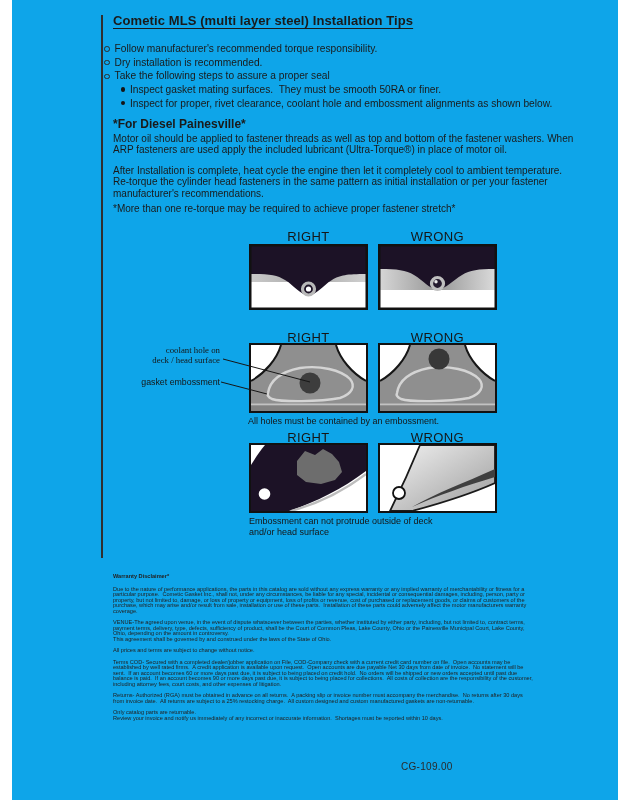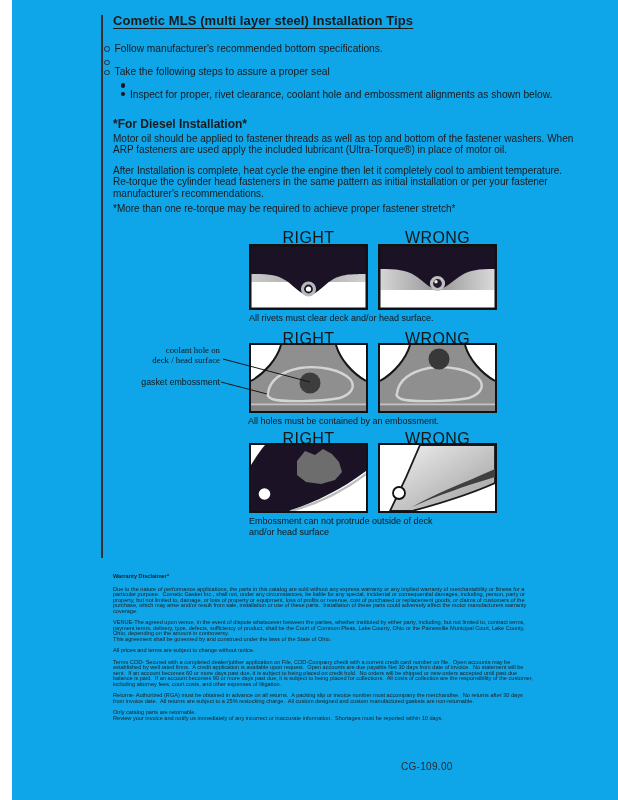--- a/index.html
+++ b/index.html
@@ -17,21 +17,21 @@
   .bullets{position:absolute;left:92px;top:42px;font-size:10.2px;line-height:13.7px;width:480px;}
   .b-item{display:flex;align-items:flex-start;}
   .b-item.sub{margin-left:17px;}
   .o-bullet{flex:none;width:3.6px;height:3.6px;border:1px solid #2b2b2b;border-radius:50%;margin:4.2px 5px 0 0;}
   .f-bullet{flex:none;width:4.4px;height:4.4px;background:#151515;border-radius:50%;margin:4.2px 4.5px 0 0;}
   .b-text{white-space:pre-wrap;}
   .diesel-h{position:absolute;left:101px;top:117px;font-size:12px;font-weight:bold;}
   .para{position:absolute;left:101px;width:462px;font-size:10px;line-height:11.3px;white-space:pre-wrap;}
   #dp1{top:133px;} #dp2{top:165px;} #dnote{top:203px;}
 
-  .dg-label{position:absolute;width:119px;text-align:center;font-size:16px;letter-spacing:.4px;color:#161616;}
+  .dg-label{position:absolute;width:119px;text-align:center;font-size:13px;letter-spacing:.4px;color:#161616;}
   .dg-box{position:absolute;width:119px;height:66px;}
   .dg-box svg{display:block;}
   .caption{position:absolute;left:237px;font-size:9px;line-height:10.8px;color:#161616;white-space:pre-wrap;}
 
   .callout{position:absolute;left:112px;width:96px;text-align:right;font-size:8.8px;line-height:10.4px;color:#161616;}
   #callout1{top:345px;} #callout2{top:377px;}
   .leaders{position:absolute;left:115px;top:343px;pointer-events:none;}
 
   .warranty{position:absolute;left:101px;top:574px;width:421px;font-size:5.6px;line-height:5.5px;color:#222;}
   .warranty .wh{font-weight:bold;margin:0 0 7px 0;}
@@ -44,39 +44,41 @@
 
 <div class="page">
 
   <div class="rule"></div>
 
   <div class="title">Cometic MLS (multi layer steel) Installation Tips</div>
 
   <div class="bullets">
     <div class="b-item">
       <span class="o-bullet"></span>
-      <span class="b-text">Follow manufacturer's recommended bottom specifications.</span>
+      <span class="b-text">Follow manufacturer's recommended torque responsibility.</span>
     </div>
     <div class="b-item">
       <span class="o-bullet"></span>
+      <span class="b-text">Dry installation is recommended.</span>
     </div>
     <div class="b-item">
       <span class="o-bullet"></span>
       <span class="b-text">Take the following steps to assure a proper seal</span>
     </div>
     <div class="b-item sub">
       <span class="f-bullet"></span>
+      <span class="b-text">Inspect gasket mating surfaces.  They must be smooth 50RA or finer.</span>
     </div>
     <div class="b-item sub">
       <span class="f-bullet"></span>
       <span class="b-text">Inspect for proper, rivet clearance, coolant hole and embossment alignments as shown below.</span>
     </div>
   </div>
 
-  <div class="diesel-h">*For Diesel Installation*</div>
+  <div class="diesel-h">*For Diesel Painesville*</div>
   <div class="para" id="dp1">Motor oil should be applied to fastener threads as well as top and bottom of the fastener washers. When ARP fasteners are used apply the included lubricant (Ultra-Torque®) in place of motor oil.</div>
   <div class="para" id="dp2">After Installation is complete, heat cycle the engine then let it completely cool to ambient temperature. Re-torque the cylinder head fasteners in the same pattern as initial installation or per your fastener manufacturer's recommendations.</div>
   <div class="para" id="dnote">*More than one re-torque may be required to achieve proper fastener stretch*</div>
 
   <div class="dg-label" style="left:237px;top:229px;">RIGHT</div>
   <div class="dg-label" style="left:366px;top:229px;">WRONG</div>
 
   <div class="dg-box" style="left:237px;top:244px;">
     <svg width="119" height="66" viewBox="0 0 119 66">
       <defs>
@@ -116,21 +118,20 @@
       <g clip-path="url(#c1w)">
         <rect x="2" y="25" width="115" height="21" fill="url(#g1w)"></rect>
         <path d="M2,2 H117 V25 C100,25 92,26 84,31 C74,37 68,45 59.5,45 C51,45 46,37 36,31 C28,26 19,25 2,25 Z" fill="#1c1226"></path>
         <circle cx="59.5" cy="39.5" r="6" fill="#241a2e" stroke="#bfbfbf" stroke-width="3.2"></circle>
         <circle cx="58" cy="37.8" r="1.7" fill="#e9e9e9"></circle>
       </g>
       <rect x="1.25" y="1.25" width="116.5" height="63.5" fill="none" stroke="#111111" stroke-width="2.5"></rect>
     </svg>
   </div>
 
-  <div class="caption" style="top:313px;">All rivets must clear deck and/or head surface.</div>
 
   <div class="dg-label" style="left:237px;top:330px;">RIGHT</div>
   <div class="dg-label" style="left:366px;top:330px;">WRONG</div>
 
   <div class="callout" id="callout1" style="white-space:pre-line;font-family:Liberation Serif, serif;">coolant hole on
 deck / head surface</div>
   <div class="callout" id="callout2">gasket embossment</div>
 
   <div class="dg-box" style="left:237px;top:343px;">
     <svg width="119" height="70" viewBox="0 0 119 70">

